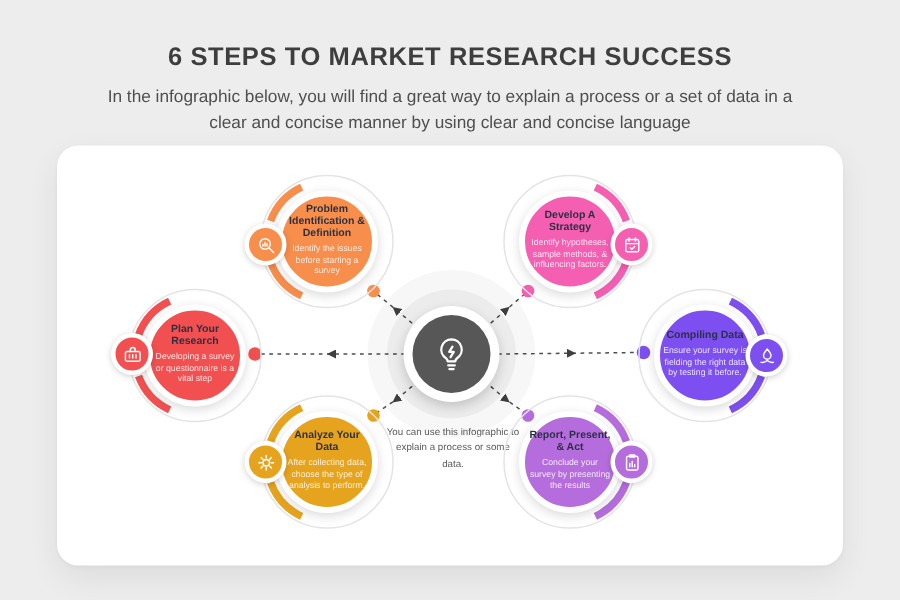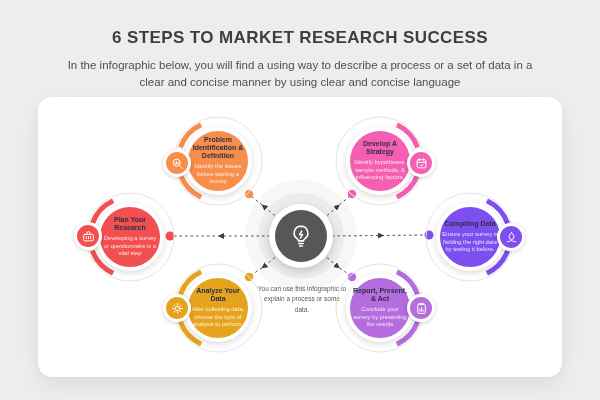--- a/index.html
+++ b/index.html
@@ -71,21 +71,21 @@
   }
   .badge svg, .hub svg { display:block; }
 </style>
 </head>
 <body>
 
 <div class="stage">
 
   <div class="header">
     <div class="title">6 STEPS TO MARKET RESEARCH SUCCESS</div>
-    <div class="subtitle">In the infographic below, you will find a using way to describe a process or a set of data in a clear and concise manner by using clear and concise language</div>
+    <div class="subtitle">In the infographic below, you will find a great way to explain a process or a set of data in a clear and concise manner by using clear and concise language</div>
   </div>
 
   <div class="card"></div>
 
   <svg class="wires" viewBox="0 0 600 400">
     <defs>
       <marker id="arr" markerWidth="6" markerHeight="6" refX="3" refY="3" orient="auto">
         <path d="M0,0 L6,3 L0,6 z" fill="#3f3f3f"></path>
       </marker>
     </defs>

